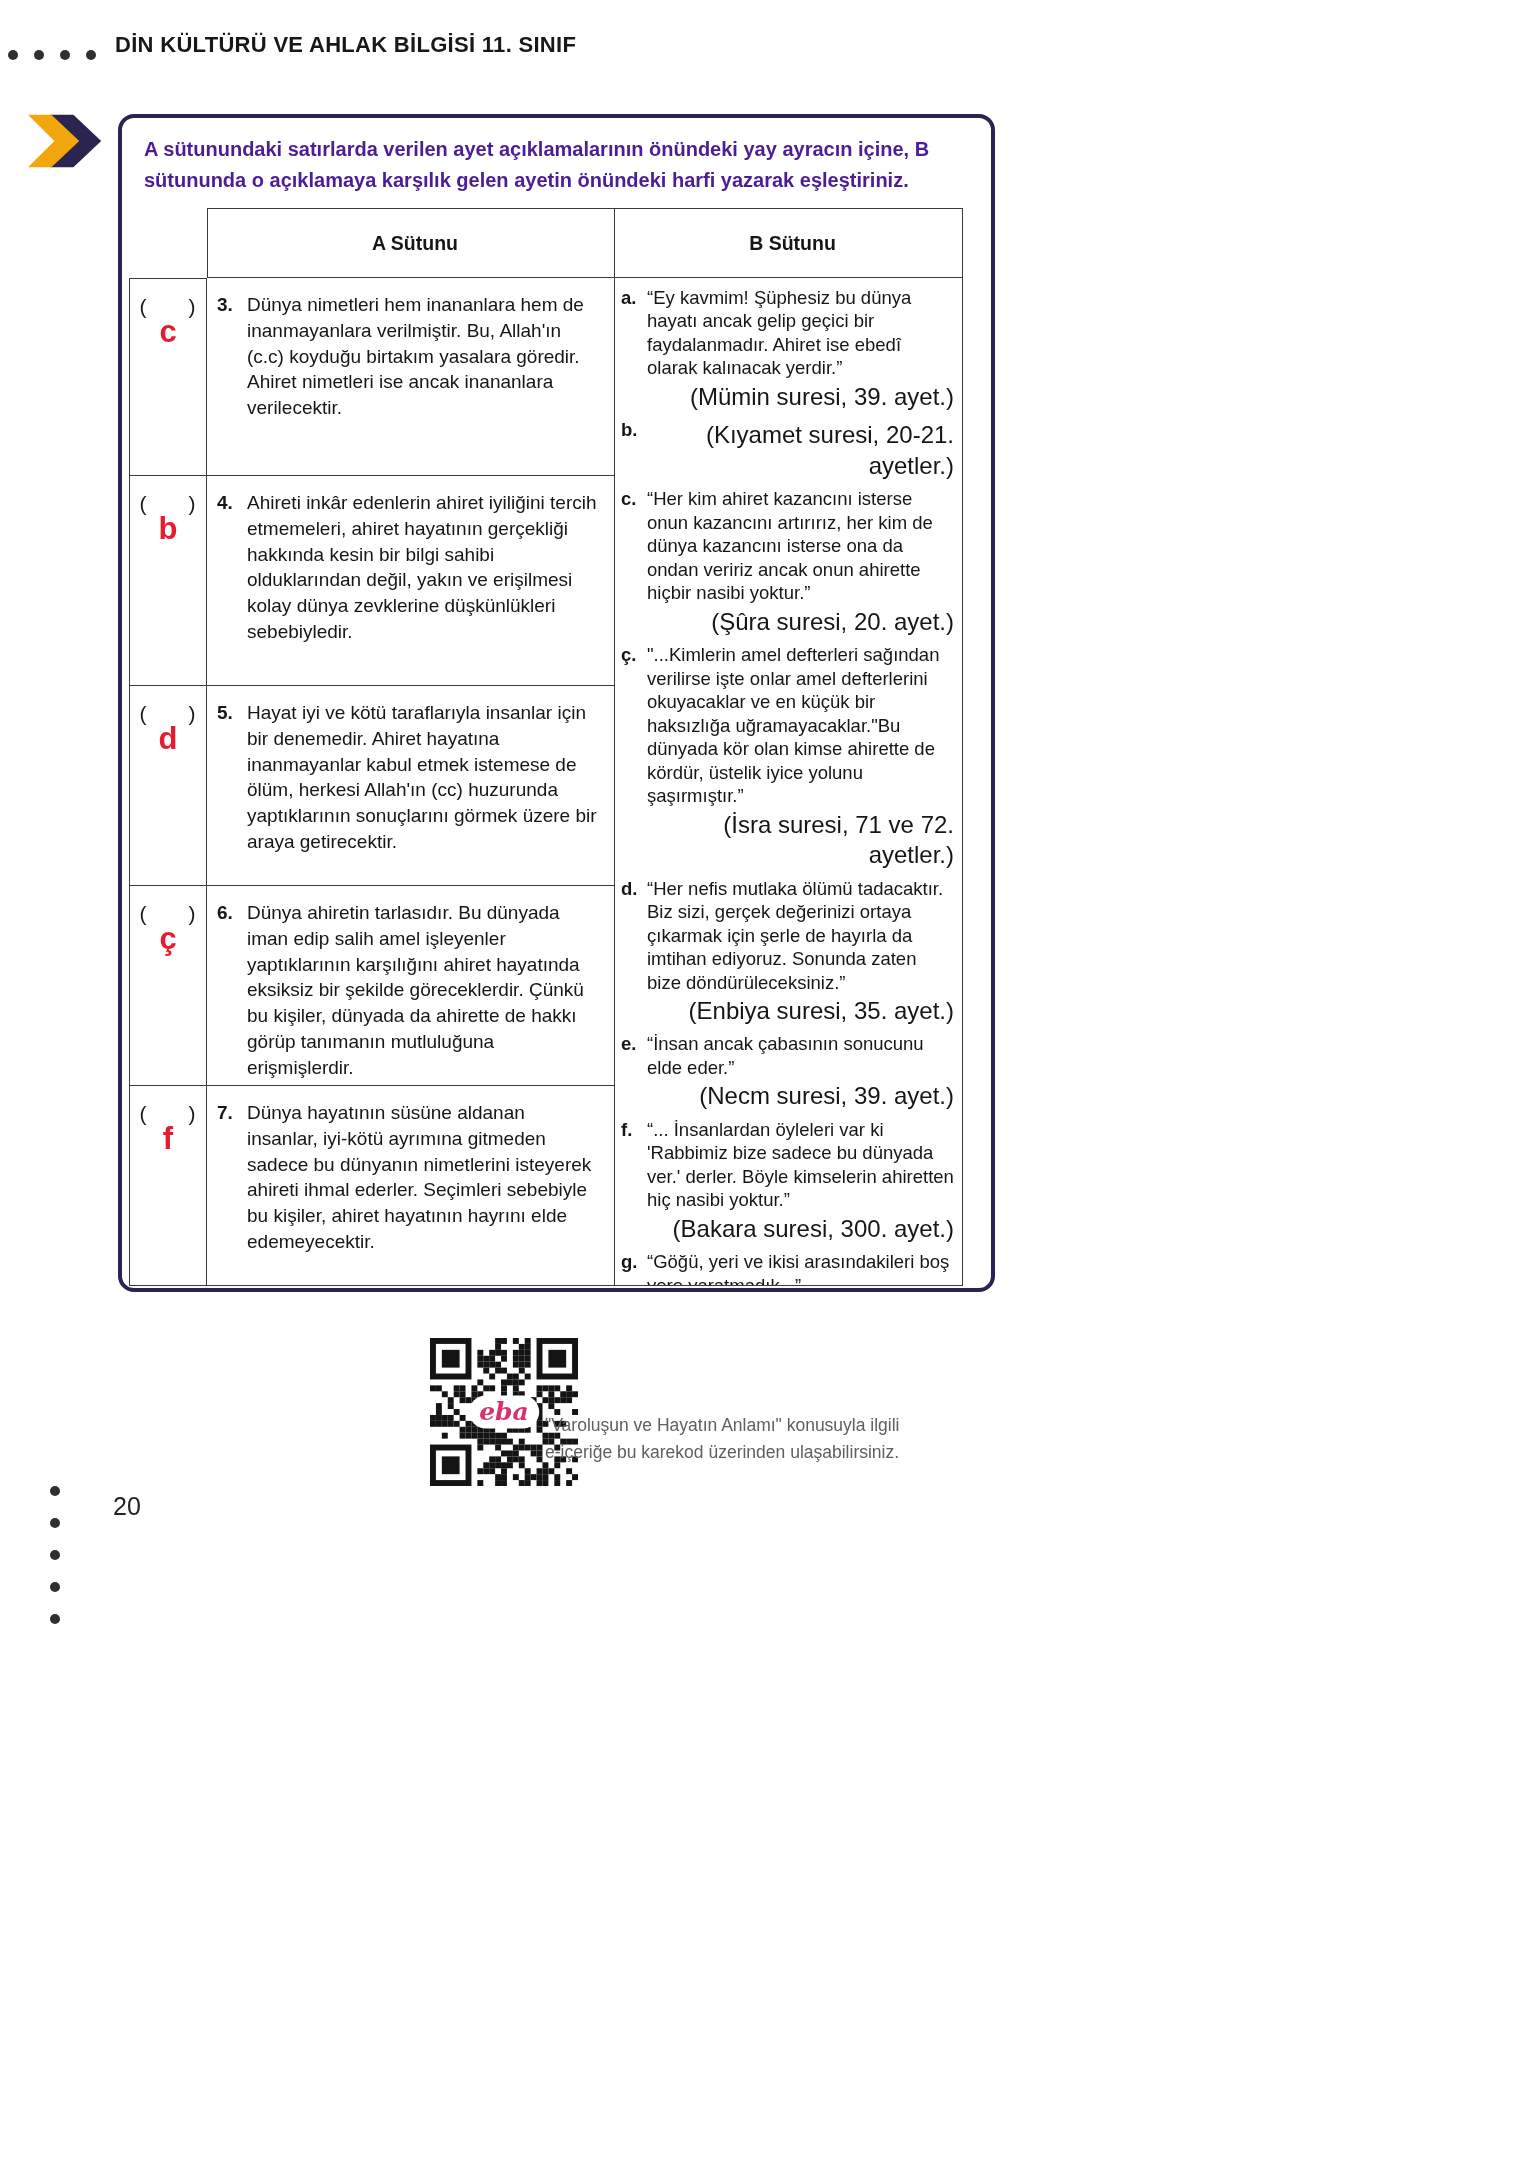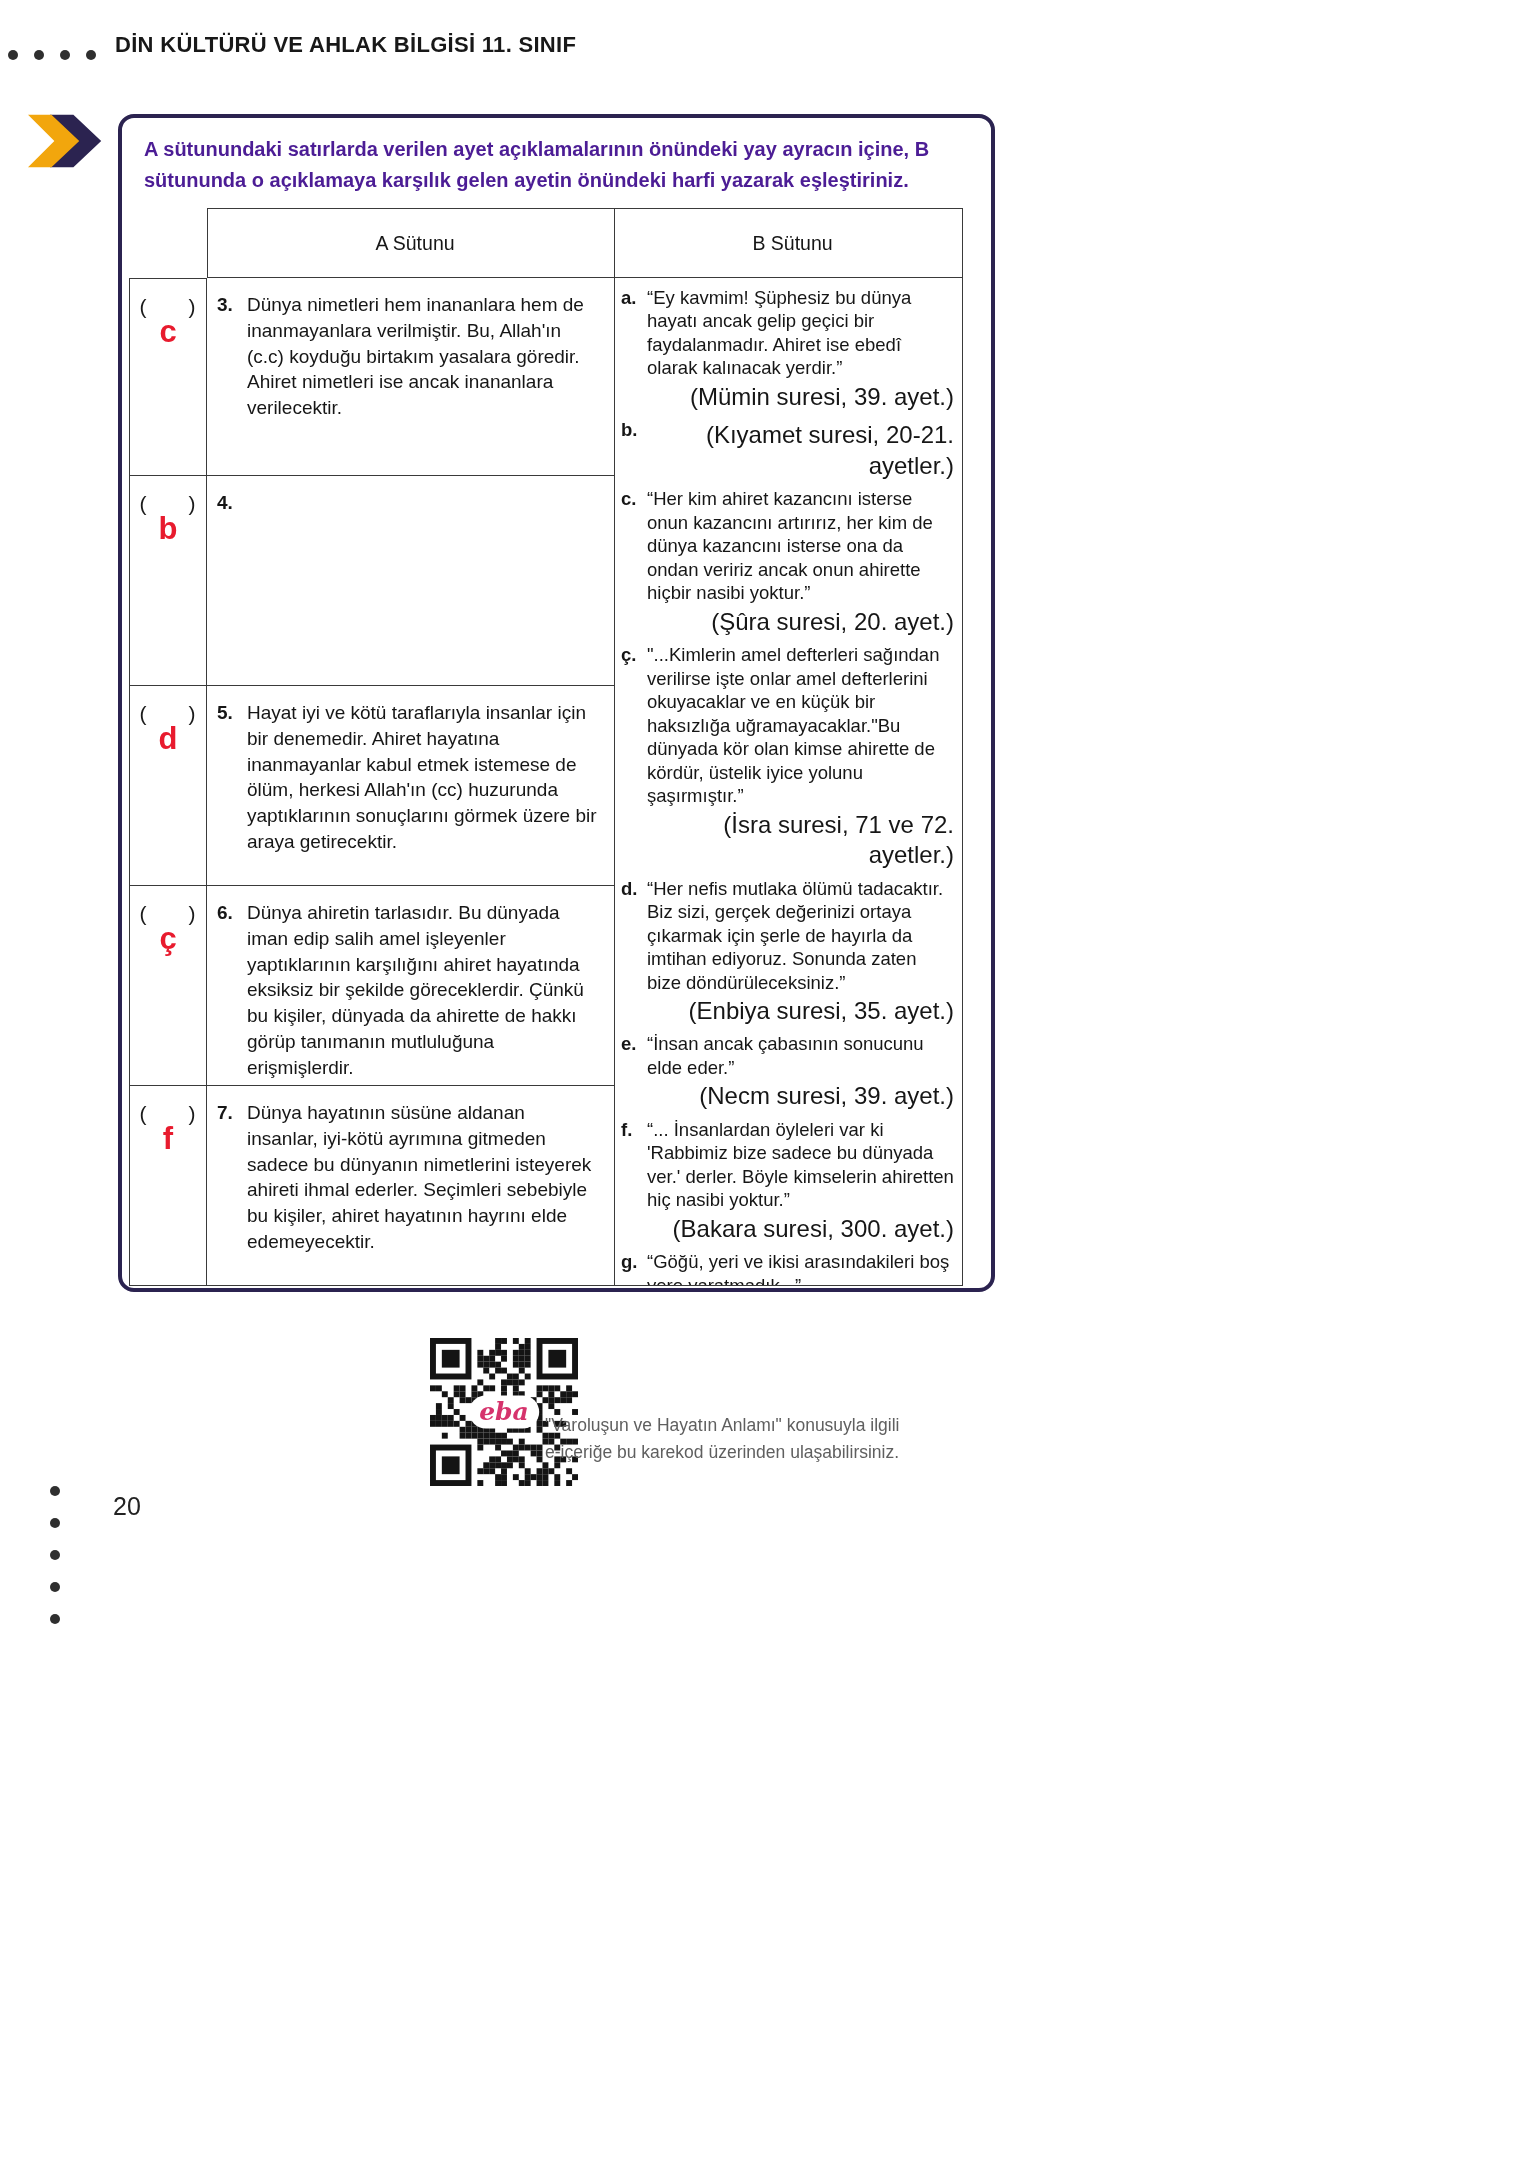--- a/index.html
+++ b/index.html
@@ -22,21 +22,21 @@
 
   
   .exercise-box { position:absolute; left:118px; top:114px; width:877px; height:1178px;
                   border:4px solid #2b2350; border-radius:16px; overflow:hidden; background:#fff; }
   .instruction { margin:16px 24px 12px 22px; font-weight:bold; font-size:20px; line-height:1.55; color:#4c1d95; }
 
   
   .match-table { margin-left:7px; display:grid;
                  grid-template-columns:78px 408px 348px;
                  grid-template-rows:70px 198px 210px 200px 200px 200px; }
-  .th { display:flex; align-items:center; justify-content:center; font-weight:normal; font-size:19.5px;padding-left:8px; }
+  .th { display:flex; align-items:center; justify-content:center; font-weight:bold; font-size:19.5px;padding-left:8px; }
   .a-head { grid-area:1/2; border:1.5px solid #3a3a3a; }
   .b-head { grid-area:1/3; border-top:1.5px solid #3a3a3a; border-right:1.5px solid #3a3a3a; border-bottom:1.5px solid #3a3a3a; }
 
   .paren-cell { border-left:1.5px solid #3a3a3a; border-right:1.5px solid #3a3a3a; border-bottom:1.5px solid #3a3a3a;
                 text-align:center; padding-top:16px; }
   .pc1 { grid-area:2/1; border-top:1.5px solid #3a3a3a; }
   .pc2 { grid-area:3/1; } .pc3 { grid-area:4/1; } .pc4 { grid-area:5/1; } .pc5 { grid-area:6/1; }
   .paren { font-size:21px; letter-spacing:1px; color:#1a1a1a; display:block; }
   .answer-letter { display:block; margin-top:-5px; font-size:31px; font-weight:bold; color:#e81b2e; }
 
@@ -101,20 +101,21 @@
         <span class="num">3.</span>
         <span class="a-text">Dünya nimetleri hem inananlara hem de inanmayanlara verilmiştir. Bu, Allah'ın (c.c) koyduğu birtakım yasalara göredir. Ahiret nimetleri ise ancak inananlara verilecektir.</span>
       </div>
 
       <div class="paren-cell pc2">
         <span class="paren">(&nbsp;&nbsp;&nbsp;&nbsp;&nbsp;&nbsp;)</span>
         <span class="answer-letter">b</span>
       </div>
       <div class="a-cell ac2">
         <span class="num">4.</span>
+        <span class="a-text">Ahireti inkâr edenlerin ahiret iyiliğini tercih etmemeleri, ahiret hayatının gerçekliği hakkında kesin bir bilgi sahibi olduklarından değil, yakın ve erişilmesi kolay dünya zevklerine düşkünlükleri sebebiyledir.</span>
       </div>
 
       <div class="paren-cell pc3">
         <span class="paren">(&nbsp;&nbsp;&nbsp;&nbsp;&nbsp;&nbsp;)</span>
         <span class="answer-letter">d</span>
       </div>
       <div class="a-cell ac3">
         <span class="num">5.</span>
         <span class="a-text">Hayat iyi ve kötü taraflarıyla insanlar için bir denemedir. Ahiret hayatına inanmayanlar kabul etmek istemese de ölüm, herkesi Allah'ın (cc) huzurunda yaptıklarının sonuçlarını görmek üzere bir araya getirecektir.</span>
       </div>

